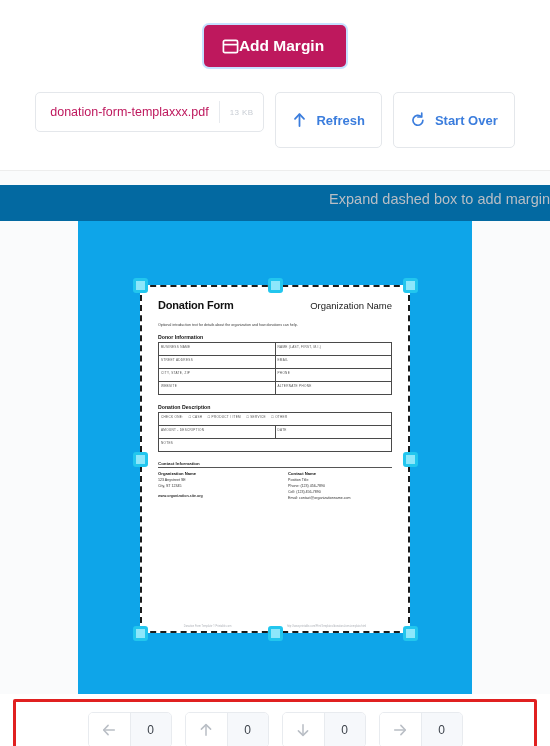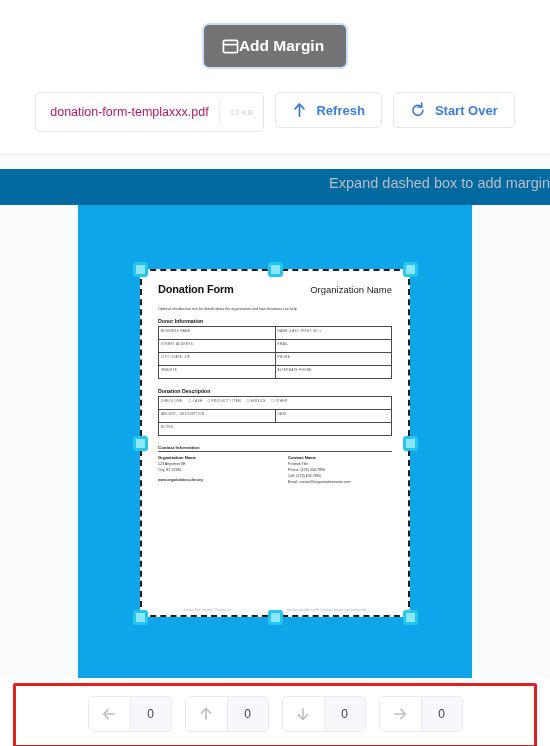--- a/index.html
+++ b/index.html
@@ -20,21 +20,21 @@
   }
 
   .primary-row {
     display: flex;
     justify-content: center;
   }
 
   .add-margin-btn {
     display: flex;
     align-items: center;
-    background: #737373;
+    background: #be185d;
     color: #ffffff;
     border: none;
     border-radius: 5px;
     padding: 12px 22px 12px 18px;
     font-size: 15.5px;
     font-weight: bold;
     font-family: "Liberation Sans", sans-serif;
     cursor: pointer;
     box-shadow: 0 0 0 2px rgba(90,170,255,0.35);
   }
@@ -78,21 +78,21 @@
     white-space: nowrap;
   }
 
   .ghost-btn {
     display: flex;
     align-items: center;
     gap: 9px;
     border: 1px solid #e4e7eb;
     border-radius: 5px;
     background: #ffffff;
-    height: 36px;
+    height: 56px;
     padding: 0 16px;
     color: #3b7ddd;
     font-size: 13px;
     font-weight: bold;
     cursor: pointer;
     font-family: "Liberation Sans", sans-serif;
   }
   .ghost-btn .ic { display: flex; align-items: center; }
 
   .section-divider {

